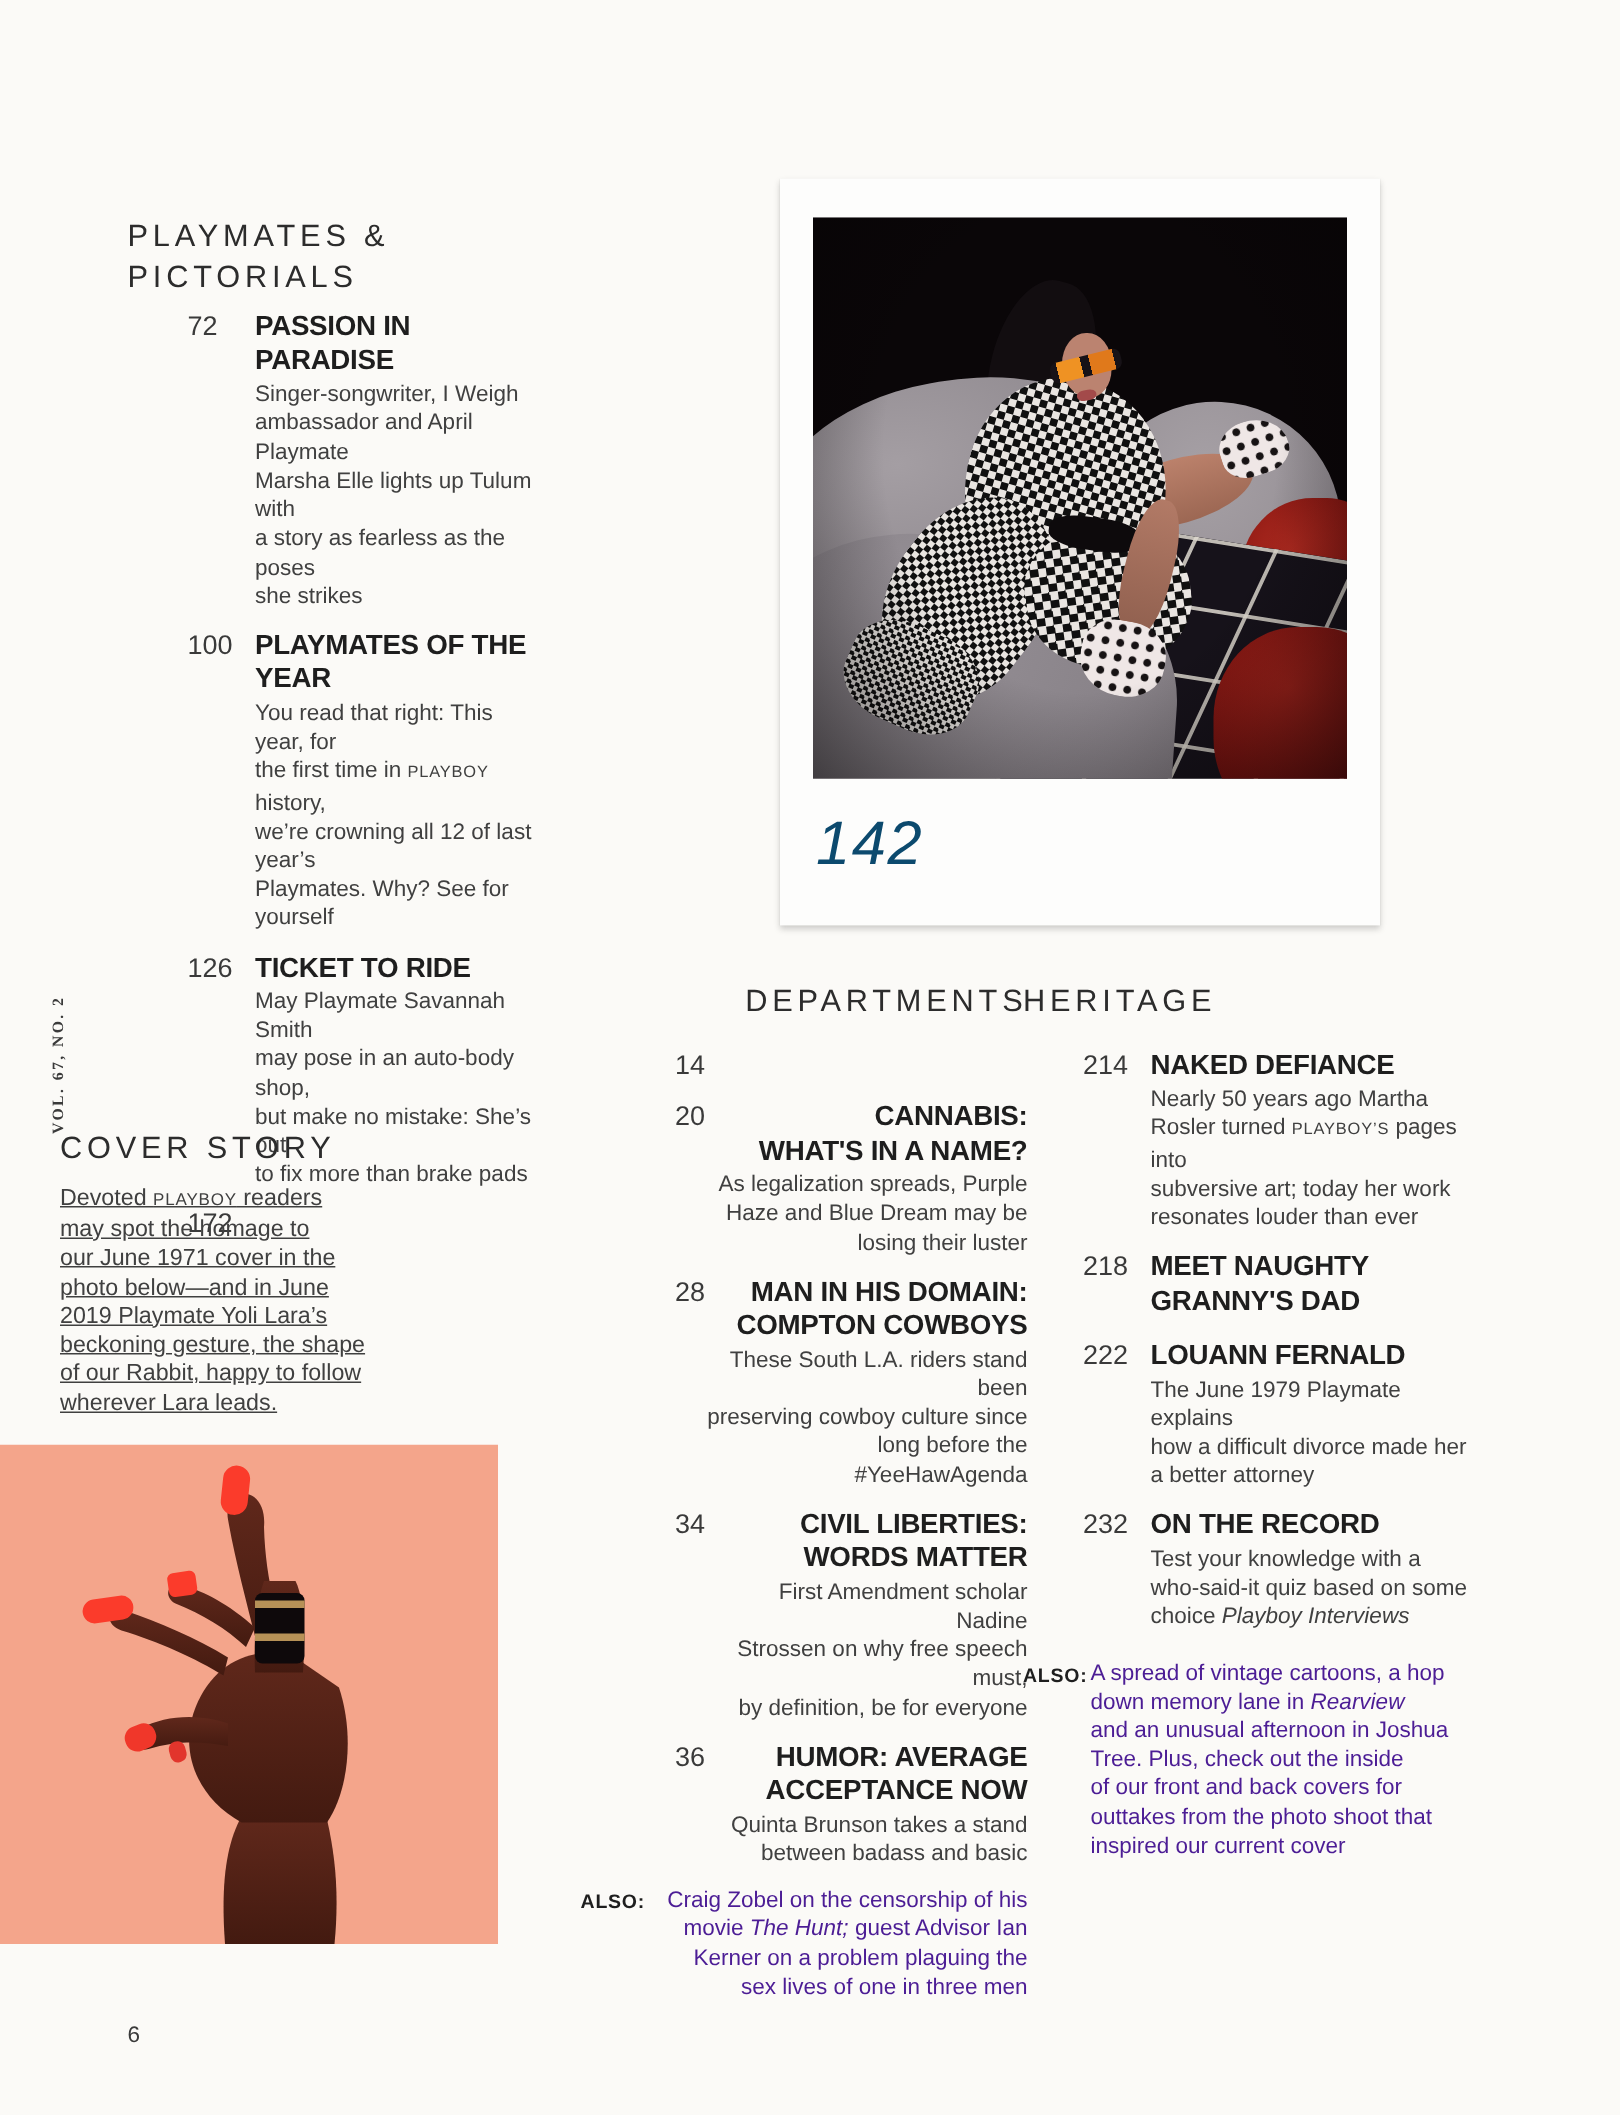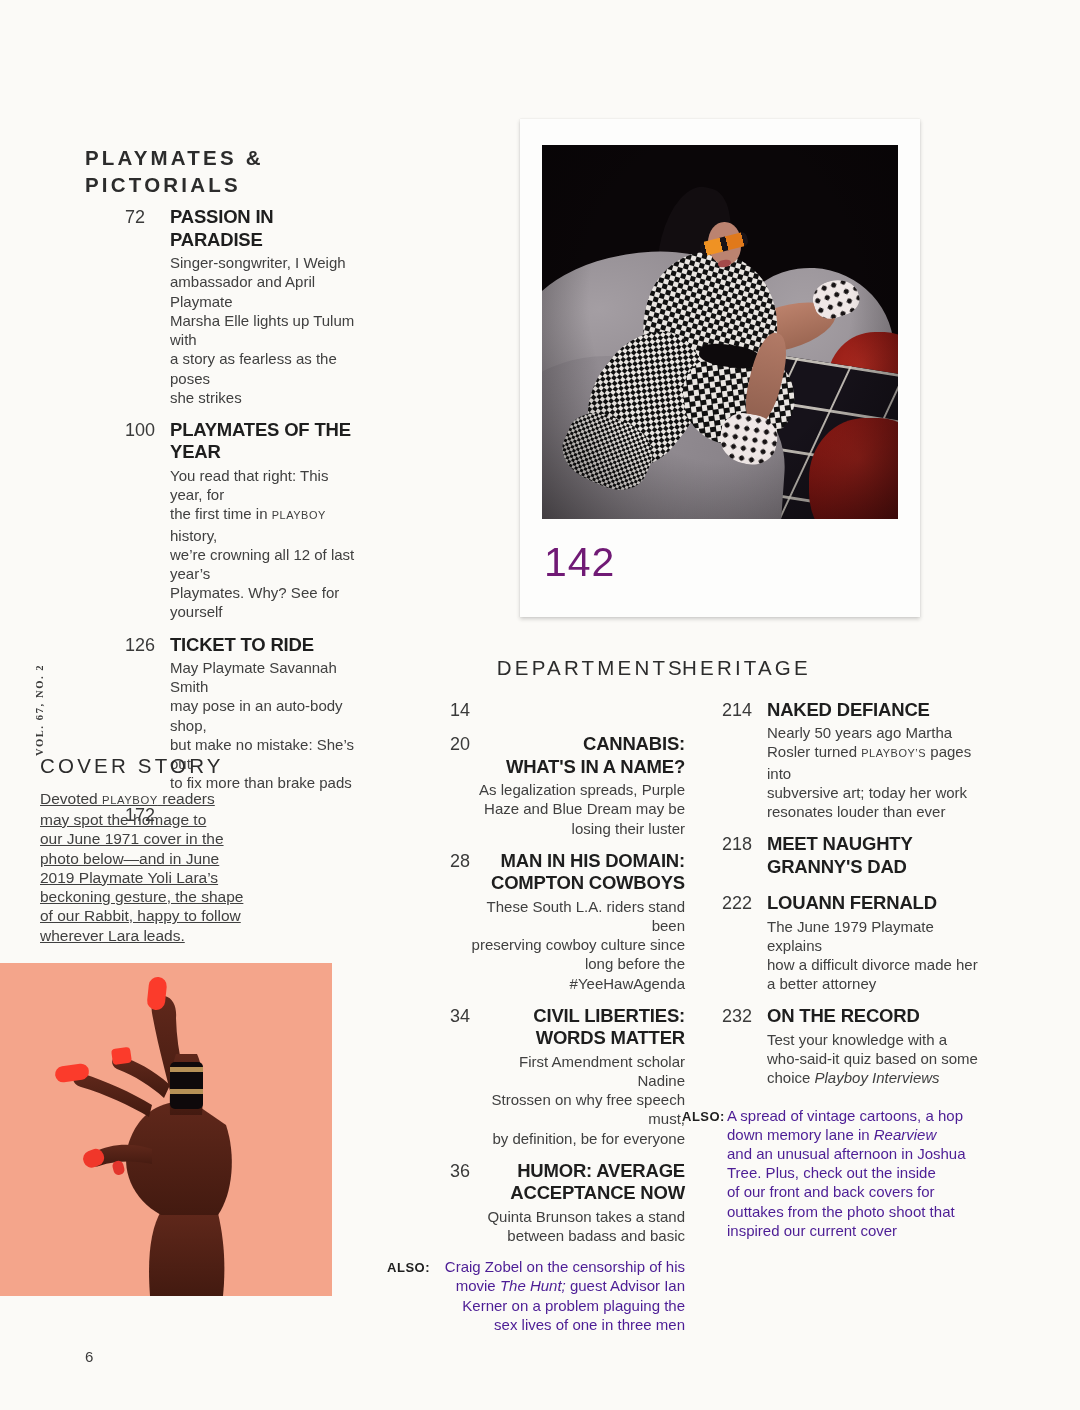--- a/index.html
+++ b/index.html
@@ -7,21 +7,21 @@
   .page{position:relative;width:1080px;height:1410px;background:#fbfaf7;overflow:hidden;
         color:#3c3c3c;-webkit-font-smoothing:antialiased;}
 
   
   .sec-heading{font-size:20.5px;font-weight:500;letter-spacing:3.2px;color:#2c2c2c;
                line-height:1.3;white-space:pre-line;margin:0 0 17px 0;}
 
   
   .col{position:absolute;}
   .col-left{left:85px;top:145px;width:280px;}
-  .col-left .sec-heading{margin-bottom:8px;font-weight:bold;}
+  .col-left .sec-heading{margin-bottom:8px;}
   .col-mid{left:385px;top:655px;width:300px;text-align:right;}
   .col-right{left:682px;top:655px;width:310px;}
 
   
   .entry{display:flex;margin-bottom:12px;margin-left:40px;}
   .entry-num{flex:0 0 45px;font-size:18px;color:#3a3a3a;line-height:22.5px;}
   .entry-content{flex:1;}
   .entry-title{font-size:18.5px;font-weight:700;color:#1e1e1e;line-height:22.5px;
                letter-spacing:-0.2px;white-space:pre-line;margin-bottom:2px;}
   .entry-body{font-size:15px;line-height:19.2px;color:#404040;white-space:pre-line;}
@@ -42,22 +42,22 @@
 
   
   .cover-story{position:absolute;left:40px;top:753px;width:292px;text-align:left;}
   .cover-story .sec-heading{margin-bottom:9px;}
   .cover-body{font-size:15.5px;line-height:19.3px;color:#404040;white-space:pre-line;text-decoration:underline;}
 
   
   .polaroid{position:absolute;left:520px;top:119px;width:400px;height:498px;background:#fdfdfc;
             box-shadow:0 2px 4px rgba(40,40,40,.22),0 0 1px rgba(0,0,0,.12);}
   .polaroid-photo{position:absolute;left:22px;top:26px;width:356px;height:374px;background:#0a0608;overflow:hidden;}
-  .polaroid-num{position:absolute;left:24px;top:420px;font-size:41px;
-                color:#701a75;letter-spacing:1px;}
+  .polaroid-num{position:absolute;left:24px;top:420px;font-size:41px;font-style:italic;
+                color:#0c4a6e;letter-spacing:1px;}
 
   
   .ph{position:absolute;}
   .houndstooth{background-image:repeating-conic-gradient(#101010 0% 25%,#e9e5e1 0% 50%);}
   .polka{background-color:#efe7e6;background-image:radial-gradient(circle,#171314 2.3px,transparent 2.9px);background-size:10px 10px;}
   .ph-hair{left:33%;top:11%;width:19%;height:35%;background:#120d10;border-radius:50% 50% 40% 60%;transform:rotate(14deg);}
   .ph-sofa-back{left:-8%;top:29%;width:72%;height:44%;background:radial-gradient(ellipse at 35% 30%,#a49ea3,#837d83);border-radius:48% 52% 45% 55%;transform:rotate(-10deg);}
   .ph-sofa-arm{left:52%;top:33%;width:47%;height:44%;background:radial-gradient(ellipse at 40% 30%,#a6a0a5,#8b858b);border-radius:50%;transform:rotate(14deg);}
   .ph-grid{left:44%;top:58%;width:66%;height:52%;background-color:#16121a;
            background-image:linear-gradient(rgba(222,217,207,.85) 2.5px,transparent 2.5px),

